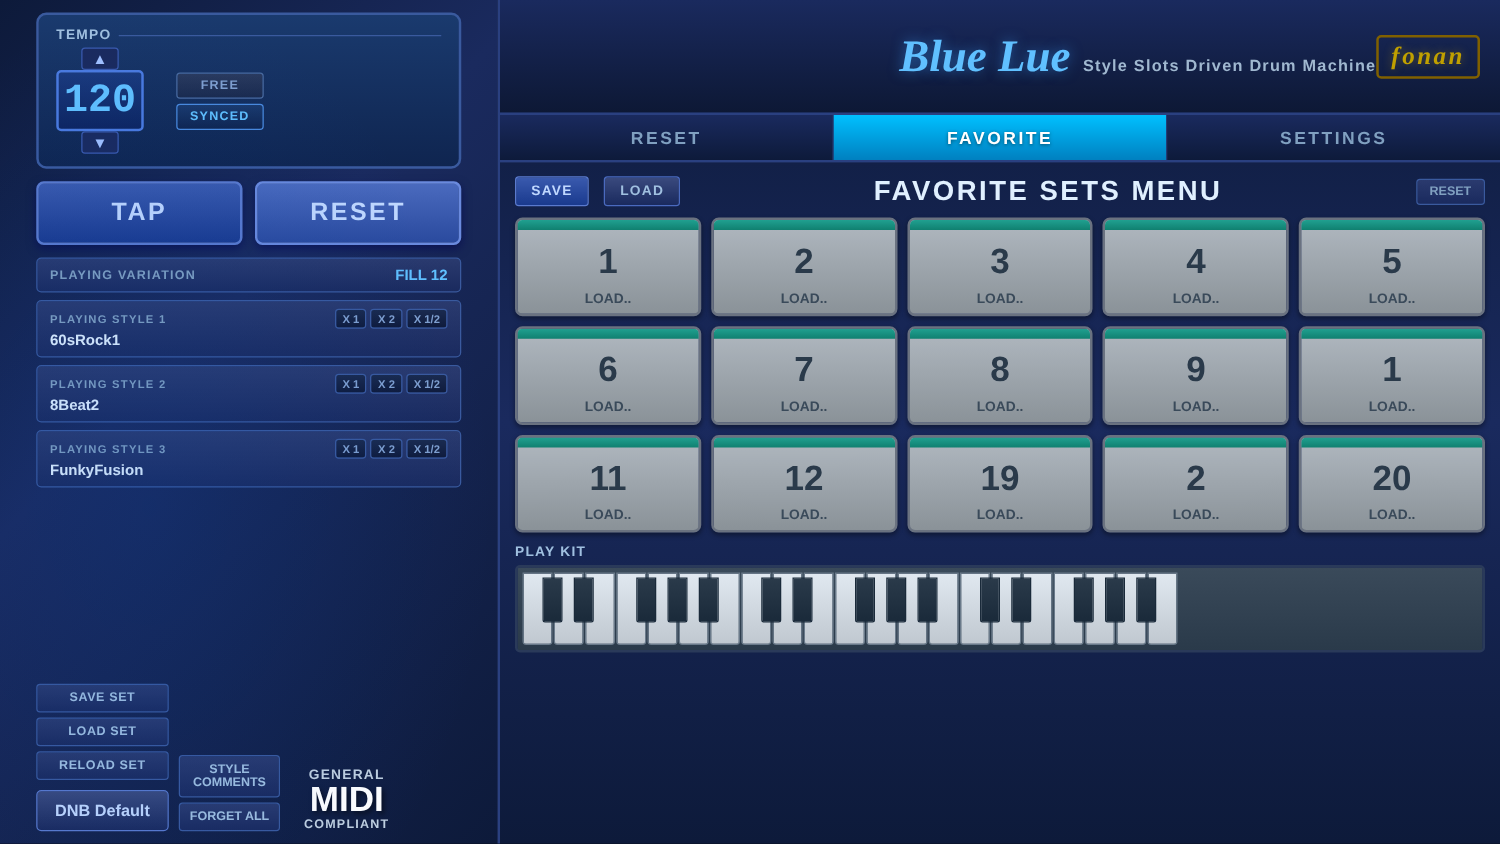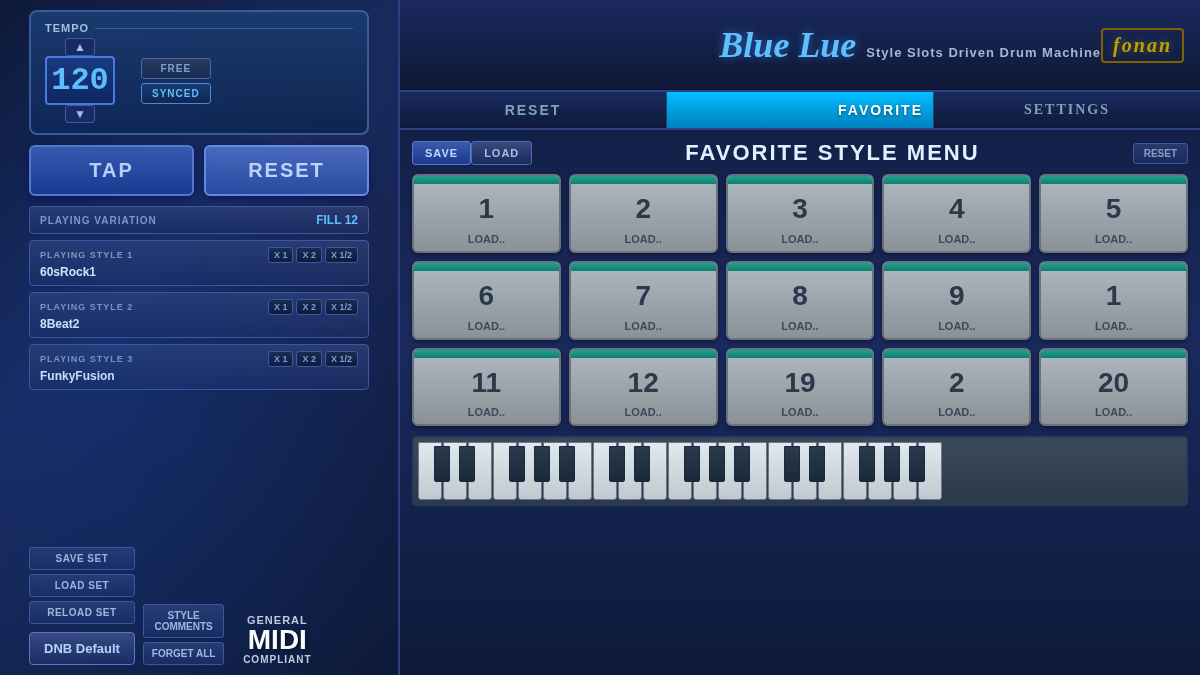--- a/index.html
+++ b/index.html
@@ -397,27 +397,26 @@
       text-align: center;
       color: #80a0c0;
       font-size: 14px;
       font-weight: bold;
       letter-spacing: 2px;
       cursor: pointer;
       border-right: 1px solid #2a4080;
       background: linear-gradient(180deg, #1a2a5e 0%, #0d1a3a 100%);
     }
 
-    .nav-tab:last-child { border-right: none; font-family: Liberation Serif, serif; }
+    .nav-tab:last-child { border-right: none; }
 
     .nav-tab.active {
       background: linear-gradient(180deg, #00c0ff 0%, #0080c0 100%);
       color: white;
       text-shadow: 0 1px 3px rgba(0,0,0,0.5);
-      text-align: right;
     }
 
     
     .main-content {
       flex: 1;
       display: flex;
       flex-direction: column;
       padding: 10px 12px;
       gap: 8px;
       overflow: hidden;
@@ -425,21 +424,21 @@
 
     
     .fav-header {
       display: flex;
       align-items: center;
       gap: 8px;
     }
 
     .save-load-btns {
       display: flex;
-      gap: 0;
+      gap: 12px;
     }
 
     .sl-btn {
       padding: 5px 12px;
       font-size: 11px;
       font-weight: bold;
       letter-spacing: 1px;
       border-radius: 3px;
       cursor: pointer;
     }
@@ -680,21 +679,21 @@
       <div class="nav-tab">SETTINGS</div>
     </div>
 
   <div class="main-content">
 
     <div class="fav-header">
       <div class="save-load-btns">
         <button class="sl-btn save-btn-top">SAVE</button>
         <button class="sl-btn load-btn-top">LOAD</button>
       </div>
-      <div class="fav-title">FAVORITE STYLE MENU</div>
+      <div class="fav-title">FAVORITE SETS MENU</div>
       <button class="reset-btn-top">RESET</button>
     </div>
 
     <div class="slot-grid" id="slot-grid-container">
         <div class="slot-card">
       <div class="slot-top-bar"></div>
       <div class="slot-number">1</div>
       <div class="slot-load">LOAD..</div>
     </div>
         <div class="slot-card">
@@ -763,20 +762,21 @@
       <div class="slot-load">LOAD..</div>
     </div>
         <div class="slot-card">
       <div class="slot-top-bar"></div>
       <div class="slot-number">20</div>
       <div class="slot-load">LOAD..</div>
     </div>
       </div>
 
     <div class="play-kit-section">
+      <div class="play-kit-label">PLAY KIT</div>
       <div class="keyboard" id="keyboard-container">
           <div class="keyboard-inner" style="position: relative;">
             <div class="white-key"></div>
             <div class="white-key"></div>
             <div class="white-key"></div>
             <div class="white-key"></div>
             <div class="white-key"></div>
             <div class="white-key"></div>
             <div class="white-key"></div>
             <div class="white-key"></div>

